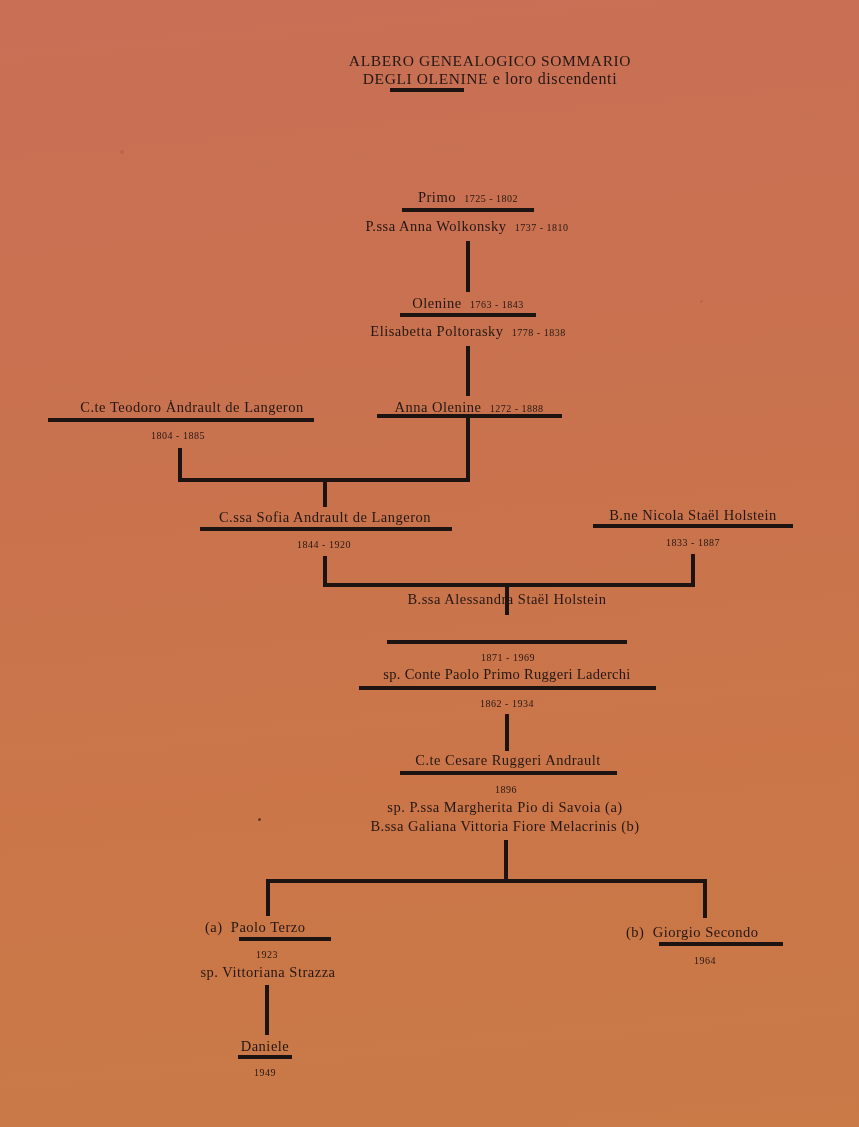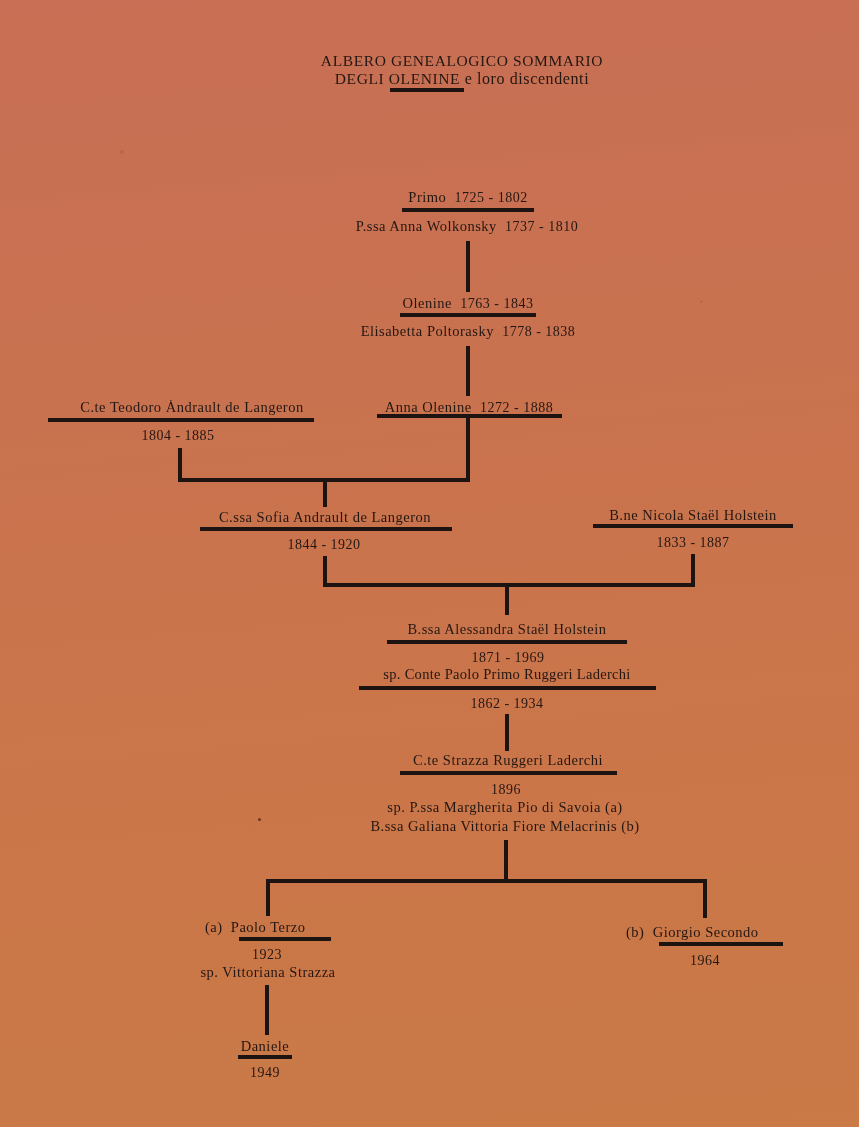--- a/index.html
+++ b/index.html
@@ -8,22 +8,22 @@
     background: linear-gradient(175deg, #c86f55 0%, #c9724f 35%, #cb7649 70%, #c97a47 100%);
     font-family: "Liberation Serif", "DejaVu Serif", serif;
     color: #241712;
   }
   .speck { position:absolute; border-radius:50%; background:rgba(120,60,40,0.18); }
   .t { position: absolute; white-space: nowrap; font-size: 14.5px; line-height: 17px; letter-spacing: 0.5px; }
   .c { transform: translateX(-50%); text-align: center; }
   .bar { position: absolute; background: #1d1310; height: 4px; }
   .vl { position: absolute; background: #1d1310; width: 4px; }
   .hl { position: absolute; background: #1d1310; height: 4px; }
-  .title { font-size: 15.5px; letter-spacing: 0.6px; }
-  .yrs { font-size: 14px; }
+  .title { font-size: 15.5px; letter-spacing: 0.6px; margin-left: 28px; }
+  .yrs { font-size: 10px; }
   .sm { letter-spacing: 0.3px; }
 </style>
 </head>
 <body>
 
 <div class="speck" style="left:120px;top:150px;width:4px;height:4px"></div>
 <div class="speck" style="left:700px;top:300px;width:3px;height:3px"></div>
 <div class="speck" style="left:258px;top:818px;width:3px;height:3px;background:rgba(30,20,15,0.6)"></div>
 
 <div class="t c title" style="left:462px;top:52px">ALBERO GENEALOGICO SOMMARIO</div>
@@ -72,29 +72,29 @@
 
 <div class="t c" style="left:693px;top:507px">B.ne Nicola Staël Holstein</div>
 <div class="bar" style="left:593px;top:524px;width:200px"></div>
 <div class="t c yrs" style="left:693px;top:534px">1833 - 1887</div>
 
 <div class="vl" style="left:323px;top:556px;height:31px"></div>
 <div class="vl" style="left:691px;top:554px;height:33px"></div>
 <div class="hl" style="left:323px;top:583px;width:372px"></div>
 <div class="vl" style="left:505px;top:585px;height:30px"></div>
 
-<div class="t c" style="left:507px;top:621px">B.ssa Alessandra Staël Holstein</div>
+<div class="t c" style="left:507px;top:591px">B.ssa Alessandra Staël Holstein</div>
 <div class="bar" style="left:387px;top:640px;width:240px"></div>
 <div class="t c yrs" style="left:508px;top:649px">1871 - 1969</div>
 <div class="t c sm" style="left:507px;top:666px">sp. Conte Paolo Primo Ruggeri Laderchi</div>
 <div class="bar" style="left:359px;top:686px;width:297px"></div>
 <div class="t c yrs" style="left:507px;top:695px">1862 - 1934</div>
 <div class="vl" style="left:505px;top:714px;height:37px"></div>
 
-<div class="t c" style="left:508px;top:752px">C.te Strazza Ruggeri Laderchi</div>
+<div class="t c" style="left:508px;top:752px">C.te Cesare Ruggeri Andrault</div>
 <div class="bar" style="left:400px;top:771px;width:217px"></div>
 <div class="t c yrs" style="left:506px;top:781px">1896</div>
 <div class="t c" style="left:505px;top:799px">sp. P.ssa Margherita Pio di Savoia (a)</div>
 <div class="t c" style="left:505px;top:818px">B.ssa Galiana Vittoria Fiore Melacrinis (b)</div>
 
 <div class="vl" style="left:504px;top:840px;height:42px"></div>
 <div class="hl" style="left:266px;top:879px;width:441px"></div>
 <div class="vl" style="left:266px;top:881px;height:35px"></div>
 <div class="vl" style="left:703px;top:881px;height:37px"></div>
 

